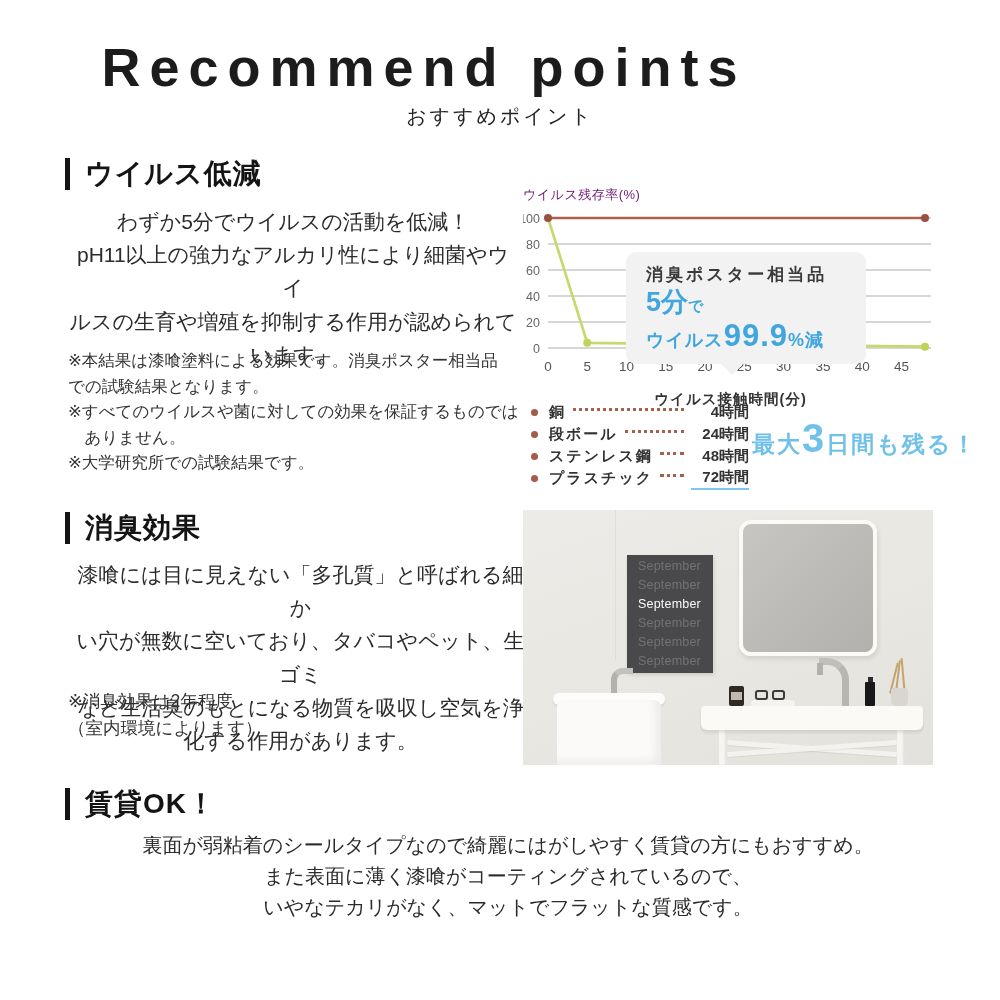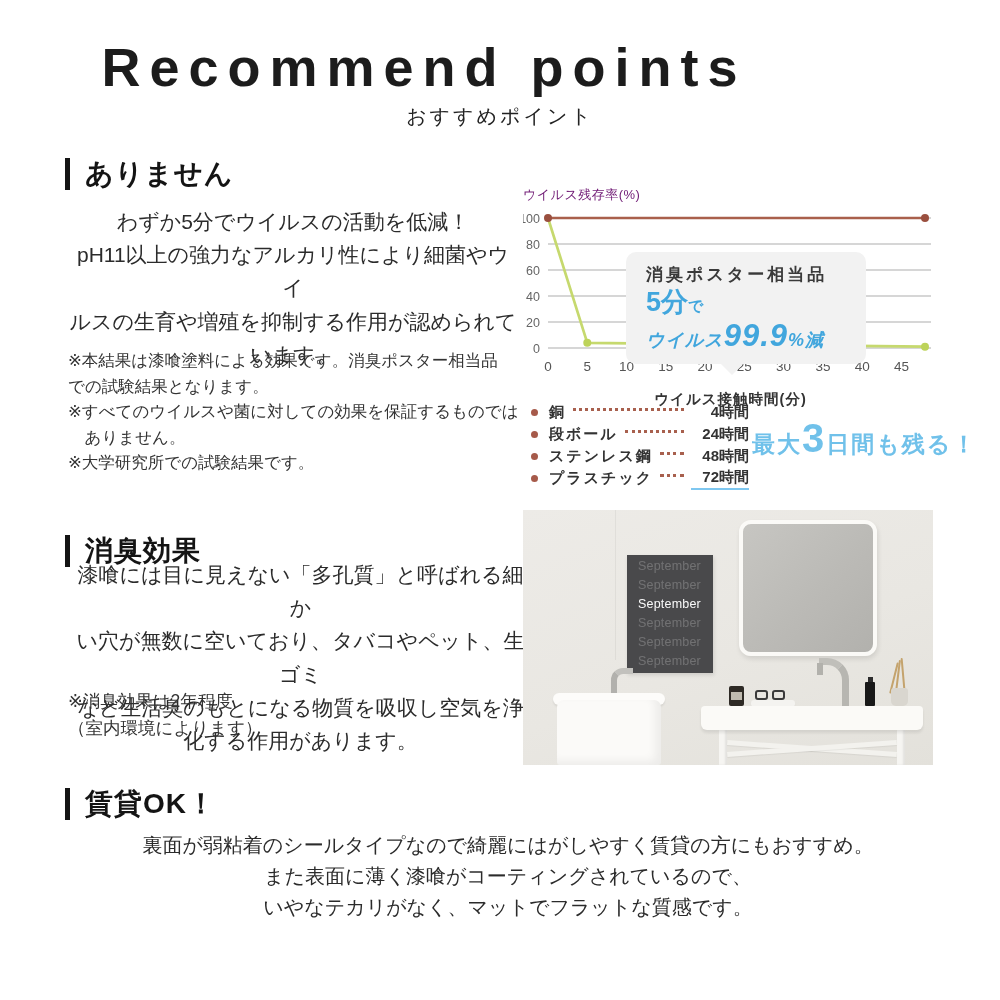--- a/index.html
+++ b/index.html
@@ -26,21 +26,21 @@
   .chart-title { font-size:13px; font-weight:400; color:#701a75; margin-bottom:6px; letter-spacing:0.5px; }
   .chart-wrap { position:relative; width:412px; }
   .chart-xlabel { text-align:center; font-size:14.5px; font-weight:700; color:#333;
     margin-top:8px; letter-spacing:1px; }
   .callout { position:absolute; left:103px; top:42px; width:240px; background:#f2f2f2;
     border-radius:10px; padding:11px 10px 11px 20px; }
   .callout:after { content:""; position:absolute; top:100%; left:95px;
     border:11px solid transparent; border-top-color:#f2f2f2; }
   .co-l1 { font-size:17px; font-weight:700; color:#3a3a3a; letter-spacing:3px; }
   .co-l2 { margin-top:2px; line-height:1.1; }
-  .co-l3 { line-height:1.15;font-style:italic; }
+  .co-l3 { line-height:1.15; }
   .co-big { font-size:27px; font-weight:700; }
   .co-mid { font-size:18px; font-weight:700; letter-spacing:1px; }
   .co-huge { font-size:31px; font-weight:700; letter-spacing:1px; }
   .co-small { font-size:15px; font-weight:700; }
 
   
   .legend-block { position:absolute; left:531px; top:404px; width:218px; }
   .legend-row { display:flex; align-items:center; height:17px; margin-bottom:5px; }
   .legend-dot { width:7px; height:7px; border-radius:50%; background:#a65a4a; margin-right:11px; flex:none; }
   .legend-label { font-size:15px; font-weight:700; color:#333; letter-spacing:2px; white-space:nowrap; }
@@ -97,21 +97,21 @@
   .sr { position:absolute; } 
 </style>
 </head>
 <body>
 
 <div class="page">
 
   <div class="title">Recommend points</div>
   <div class="subtitle">おすすめポイント</div>
 
-  <div class="sec-head" style="left:65px; top:158px;">ありません</div>
+  <div class="sec-head" style="left:65px; top:158px;">ウイルス低減</div>
   <div class="body-text b1" style="left:68px; top:205px; width:450px;">わずか5分でウイルスの活動を低減！
 pH11以上の強力なアルカリ性により細菌やウイ
 ルスの生育や増殖を抑制する作用が認められて
 います。</div>
   <div class="sr" style="left:68px; top:348px; width:460px;">
     <div class="note-text">※本結果は漆喰塗料による効果です。消臭ポスター相当品
 での試験結果となります。</div>
     <div class="note-text">※すべてのウイルスや菌に対しての効果を保証するものでは
 　ありません。</div>
     <div class="note-text">※大学研究所での試験結果です。</div>
@@ -187,21 +187,21 @@
       <span class="legend-label">プラスチック</span>
       <span class="legend-leader"></span>
       <span class="legend-value u">72時間</span>
     </div>
   </div>
 
   <div class="banner">
     <span class="bn-t">最大</span><span class="bn-n">3</span><span class="bn-t">日間も残る！</span>
   </div>
 
-  <div class="sec-head" style="left:65px; top:512px;margin-top:23px;">消臭効果</div>
+  <div class="sec-head" style="left:65px; top:512px;">消臭効果</div>
   <div class="body-text b1" style="left:68px; top:558px; width:465px;">漆喰には目に見えない「多孔質」と呼ばれる細か
 い穴が無数に空いており、タバコやペット、生ゴミ
 など生活臭のもとになる物質を吸収し空気を浄
 化する作用があります。</div>
   <div class="note-text sr" style="left:68px; top:688px; width:380px; font-size:17.5px;">※消臭効果は2年程度
 （室内環境によります）</div>
 
   <div class="photo">
     <div class="wall-seam"></div>
     <div class="poster">

